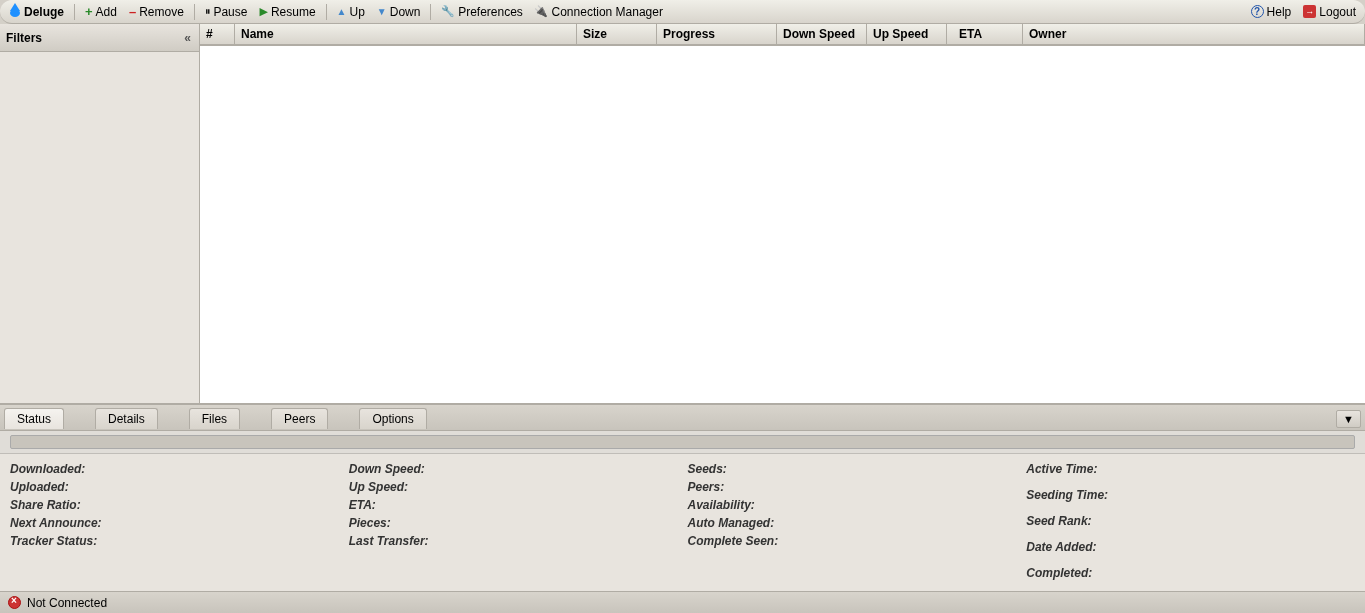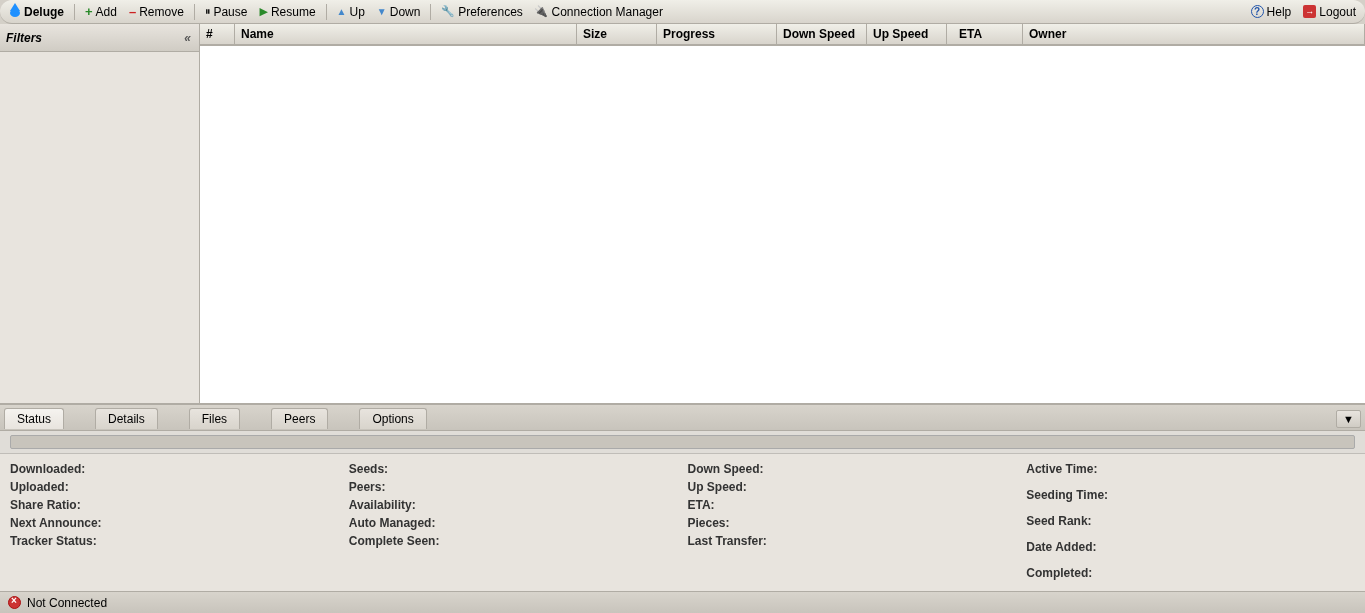--- a/index.html
+++ b/index.html
@@ -105,21 +105,20 @@
       min-height: 0;
     }
     #filters-header {
       background: linear-gradient(to bottom, #e8e4de, #d0ccc4);
       border-bottom: 1px solid #b0aca4;
       padding: 12px 6px;
       display: flex;
       align-items: center;
       justify-content: space-between;
       height: 28px;
-      font-style: italic;
     }
     #filters-header span {
       font-weight: bold;
       font-size: 12px;
     }
     .collapse-btn {
       cursor: pointer;
       color: #555;
       font-size: 11px;
       padding: 0 2px;
@@ -213,20 +212,21 @@
       border: 1px solid #aaa;
       border-radius: 2px;
     }
 
     
     #info-grid {
       display: grid;
       grid-template-columns: 1fr 1fr 1fr 1fr;
       gap: 2px 10px;
       padding: 8px 10px;
+      font-style: italic;
     }
     .info-item {
       display: flex;
       gap: 4px;
       align-items: baseline;
     }
     .info-label {
       font-weight: bold;
       font-size: 12px;
       color: #333;
@@ -415,60 +415,60 @@
             <span class="info-value"></span>
           </div>
           <div class="info-item">
             <span class="info-label">Tracker Status:</span>
             <span class="info-value"></span>
           </div>
         </div>
 
         <div style="display:flex;flex-direction:column;gap:4px;">
           <div class="info-item">
+            <span class="info-label">Down Speed:</span>
+            <span class="info-value"></span>
+          </div>
+          <div class="info-item">
+            <span class="info-label">Up Speed:</span>
+            <span class="info-value"></span>
+          </div>
+          <div class="info-item">
+            <span class="info-label">ETA:</span>
+            <span class="info-value"></span>
+          </div>
+          <div class="info-item">
+            <span class="info-label">Pieces:</span>
+            <span class="info-value"></span>
+          </div>
+          <div class="info-item">
+            <span class="info-label">Last Transfer:</span>
+            <span class="info-value"></span>
+          </div>
+        </div>
+
+        <div style="display:flex;flex-direction:column;gap:4px;">
+          <div class="info-item">
             <span class="info-label">Seeds:</span>
             <span class="info-value"></span>
           </div>
           <div class="info-item">
             <span class="info-label">Peers:</span>
             <span class="info-value"></span>
           </div>
           <div class="info-item">
             <span class="info-label">Availability:</span>
             <span class="info-value"></span>
           </div>
           <div class="info-item">
             <span class="info-label">Auto Managed:</span>
             <span class="info-value"></span>
           </div>
           <div class="info-item">
             <span class="info-label">Complete Seen:</span>
-            <span class="info-value"></span>
-          </div>
-        </div>
-
-        <div style="display:flex;flex-direction:column;gap:4px;">
-          <div class="info-item">
-            <span class="info-label">Down Speed:</span>
-            <span class="info-value"></span>
-          </div>
-          <div class="info-item">
-            <span class="info-label">Up Speed:</span>
-            <span class="info-value"></span>
-          </div>
-          <div class="info-item">
-            <span class="info-label">ETA:</span>
-            <span class="info-value"></span>
-          </div>
-          <div class="info-item">
-            <span class="info-label">Pieces:</span>
-            <span class="info-value"></span>
-          </div>
-          <div class="info-item">
-            <span class="info-label">Last Transfer:</span>
             <span class="info-value"></span>
           </div>
         </div>
 
         <div style="display:flex;flex-direction:column;gap:12px;">
           <div class="info-item">
             <span class="info-label">Active Time:</span>
             <span class="info-value"></span>
           </div>
           <div class="info-item">

